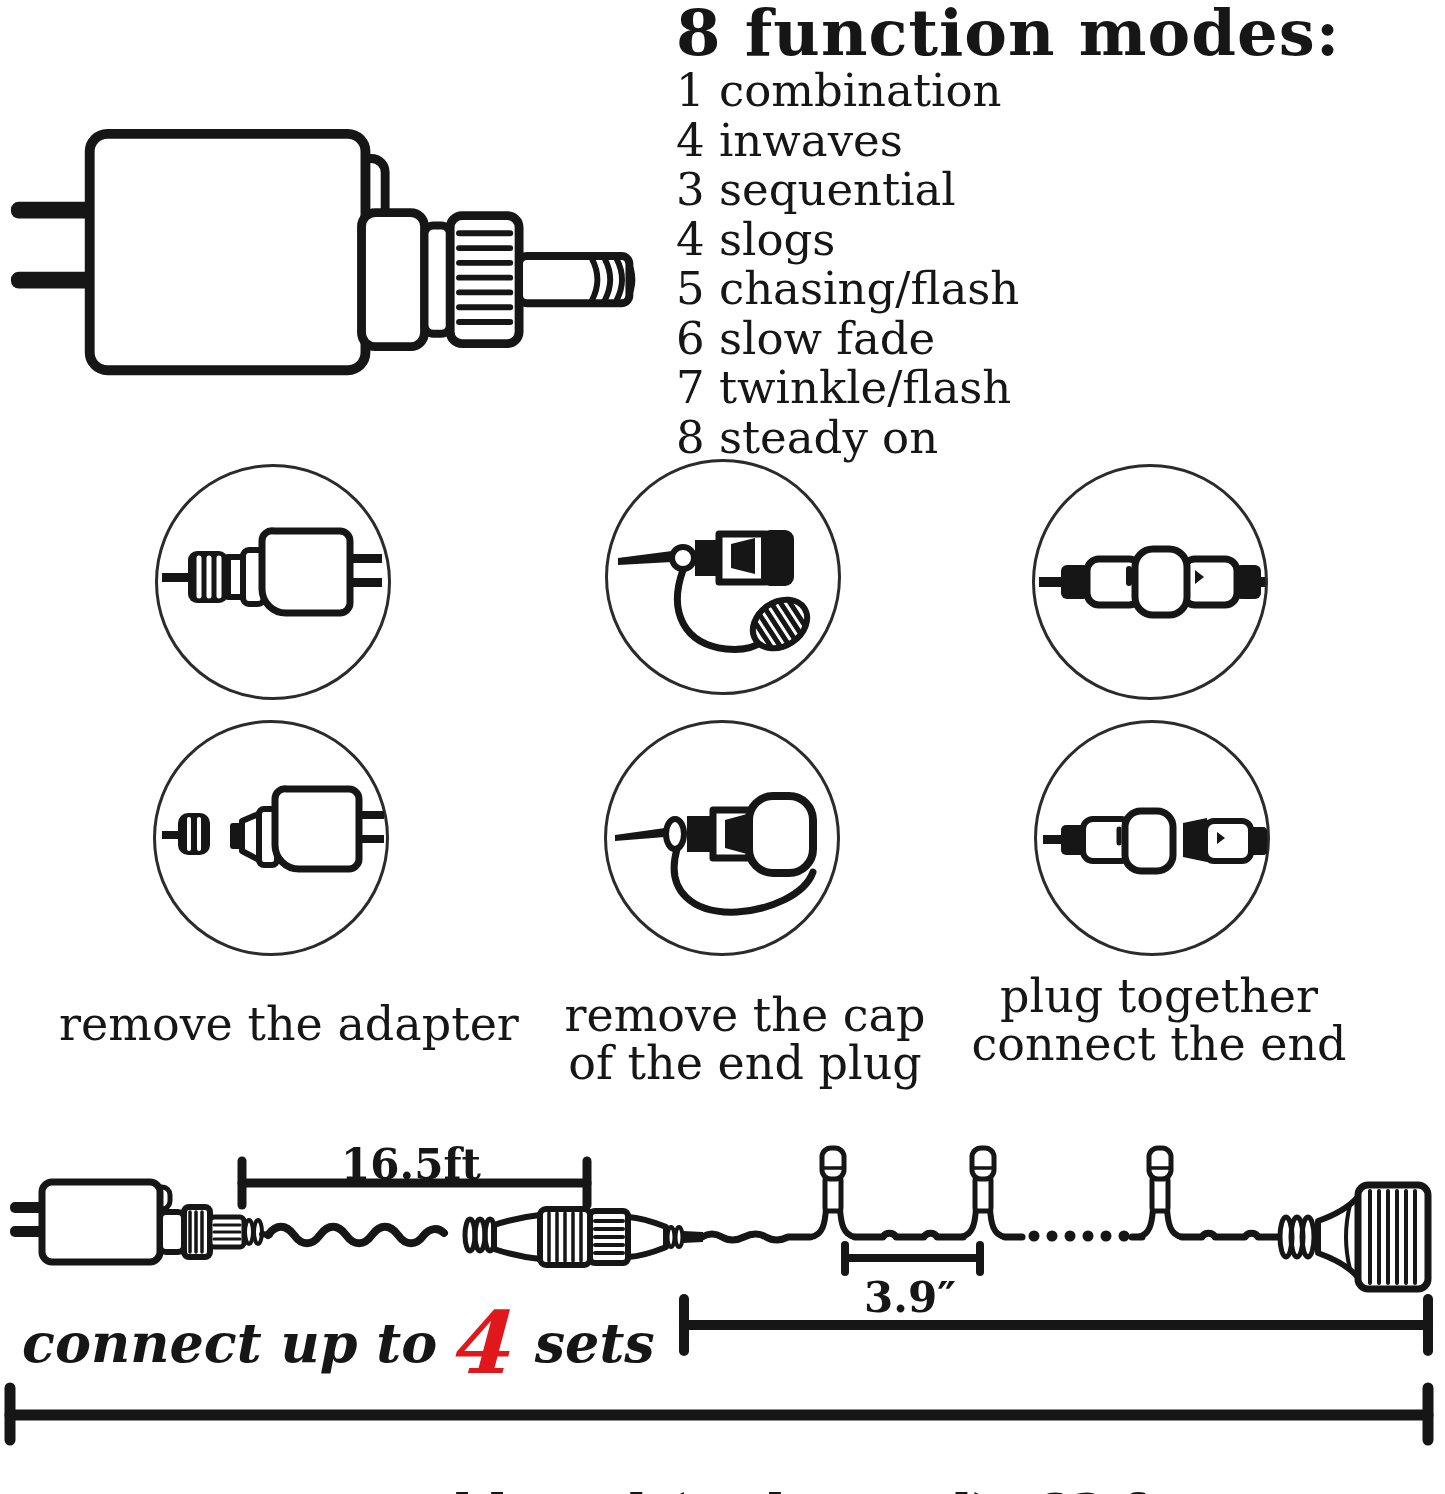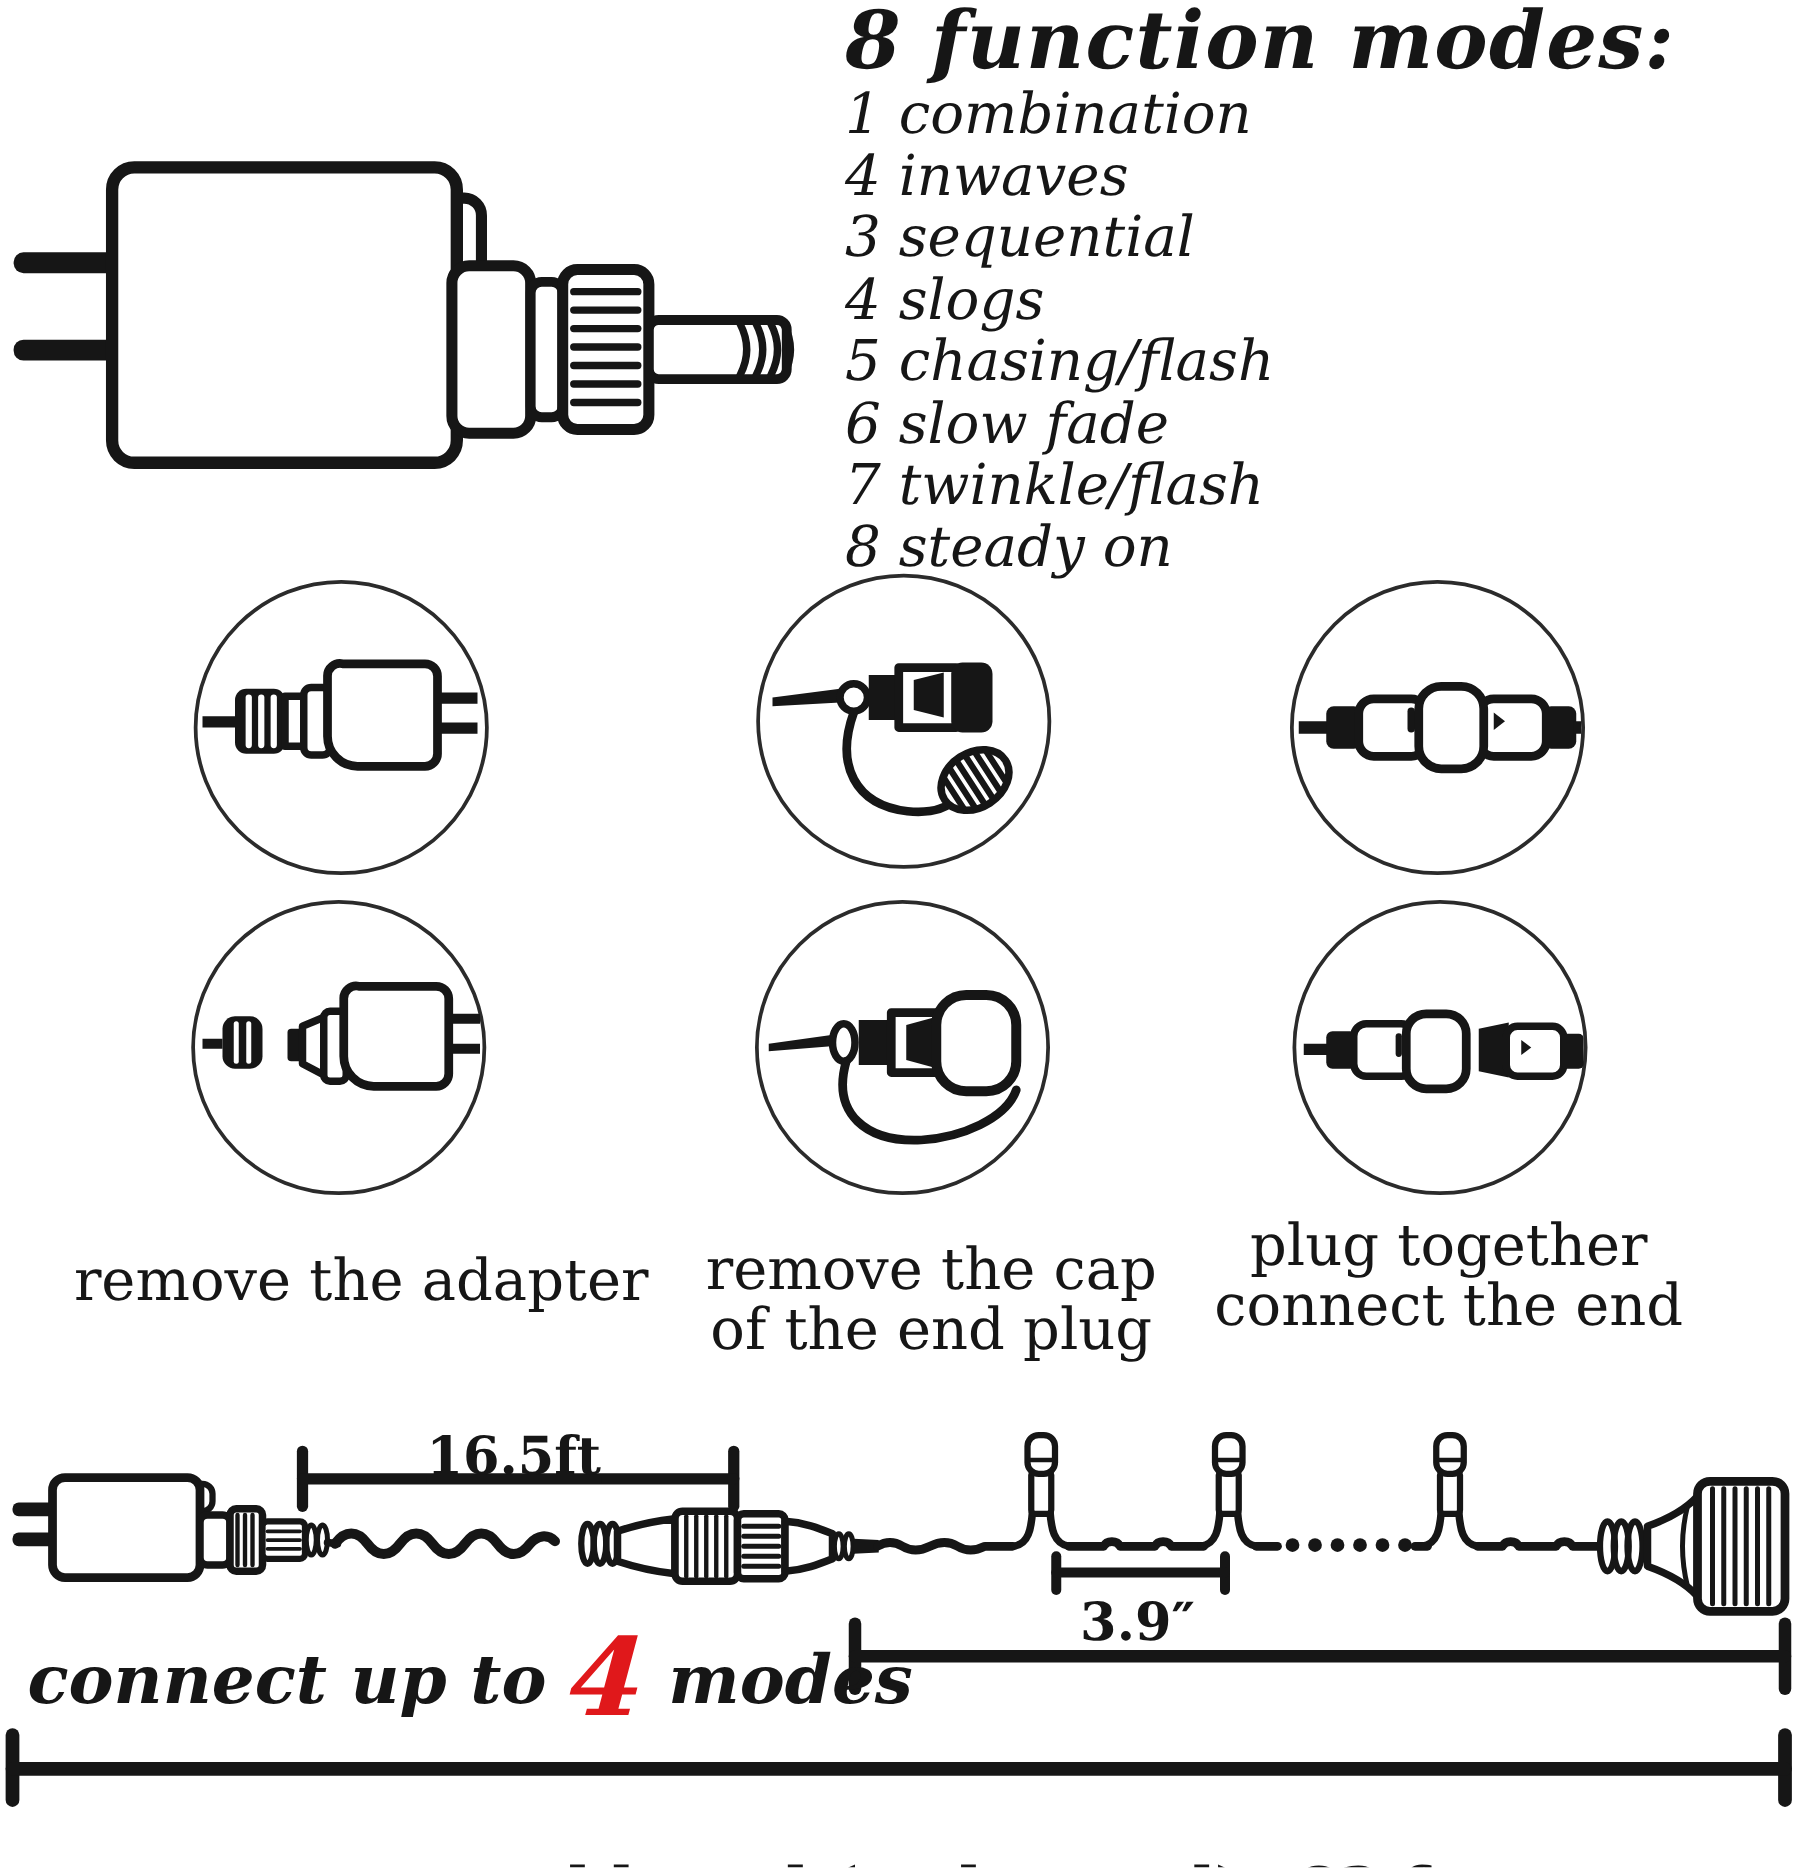--- a/index.html
+++ b/index.html
@@ -1,20 +1,20 @@
 <!DOCTYPE html>
 <html><head>
 <meta charset="utf-8">
 <style>
   html,body{margin:0;padding:0;background:#ffffff;}
   .canvas{position:relative;width:1445px;height:1494px;background:#ffffff;
           font-family:"DejaVu Serif","Liberation Serif",serif;color:#161616;overflow:hidden;}
   .abs{position:absolute;}
   
-  .modes{left:676px;top:0px;width:770px;font-style:italic;}
+  .modes{left:676px;top:0px;width:770px;}
   .modes-title{font-size:64px;font-weight:700;letter-spacing:1px;line-height:66px;}
   .mode-item{font-size:45px;line-height:49.5px;}
   
   .circle{width:230px;height:230px;border:3px solid #2b2b2b;border-radius:50%;background:#fff;}
   
   .caption{width:520px;text-align:center;font-size:46px;line-height:48px;}
   
   .mlabel{font-weight:700;font-size:42px;text-align:center;}
   .connect-line{left:22px;top:1292px;display:flex;align-items:center;font-weight:700;font-size:54px;white-space:pre;font-style:italic;}
   .connect-count{font-size:86px;color:#e0181b;font-weight:700;transform:skewX(-4deg);}
@@ -308,20 +308,20 @@
       <line x1="10" y1="253" x2="10" y2="305"></line>
       <line x1="1428" y1="253" x2="1428" y2="305"></line>
       <line x1="10" y1="280" x2="1428" y2="280"></line>
     </g>
   </svg>
 
   <div class="abs mlabel" style="left:276px;top:1140px;width:270px;text-decoration:underline;">16.5ft</div>
   <div class="abs mlabel" style="left:810px;top:1273px;width:200px;">3.9″</div>
 
   <div class="abs connect-line">
-    <span>connect up to </span><span class="connect-count">4</span><span> modes</span>
+    <span>connect up to </span><span class="connect-count">4</span><span> sets</span>
   </div>
 
   <div class="abs total-line">
     <span>total length(end to end):</span><span class="total-value">82 ft</span>
   </div>
 
 </div>
 
 </body></html>

